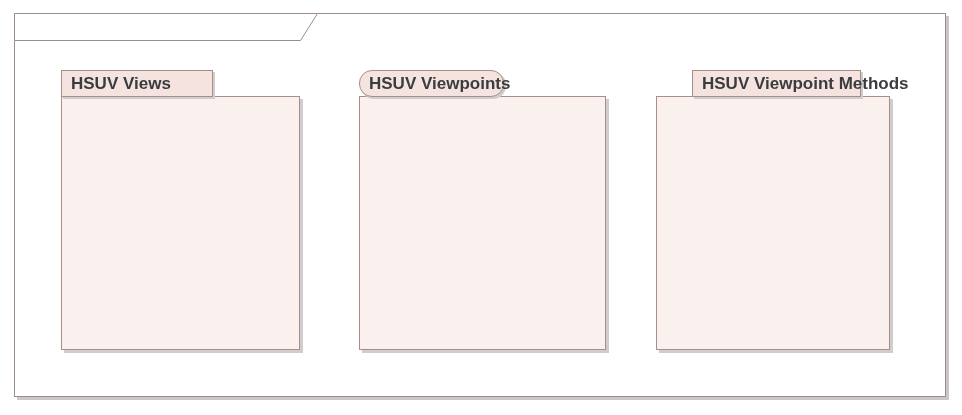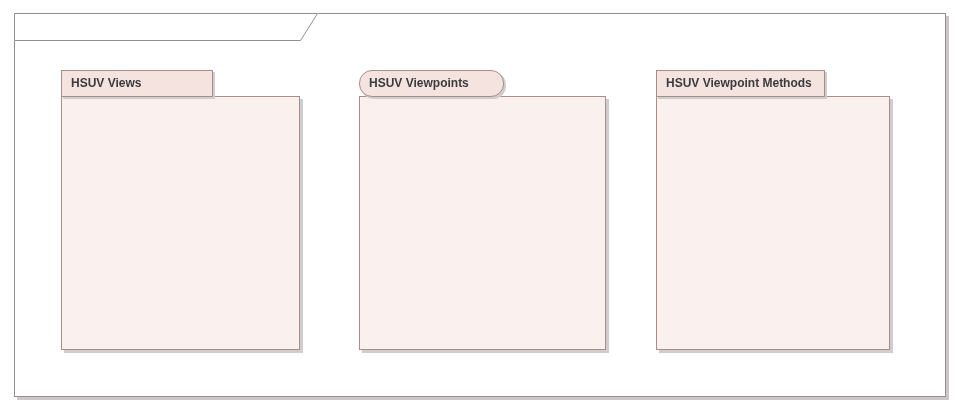--- a/index.html
+++ b/index.html
@@ -77,21 +77,21 @@
     box-shadow: 2px 2px 0 0 #cfcdcd;
     z-index: 2;
   }
   .package-tab-label {
     position: absolute;
     left: 9px;
     top: 0;
     height: 25px;
     line-height: 25px;
     white-space: nowrap;
-    font-size: 12px;
+    font-size: 17px;
     font-weight: bold;
     color: #3a3c40;
   }
   .package-body {
     position: absolute;
     left: 0;
     box-sizing: border-box;
     background: #faf0ee;
     border: 1px solid #a98d89;
     box-shadow: 3px 3px 0 0 #cfcdcd;
@@ -186,21 +186,21 @@
     <div class="element-name">Operational Viewpoint</div>
   </div>
 
   <div class="element-box viewpoint" style="left:39px; top:170px; width:166px; height:67px;">
     <div class="stereotype">«viewpoint»</div>
     <div class="element-name">Performance Viewpoint</div>
   </div>
 </div>
 
 <div class="package" style="left:656px; top:70px;">
-  <div class="package-tab" style="width:169px; height:27px;">
+  <div class="package-tab" style="width:169px; height:27px;margin-left:36px;">
     <div class="package-tab-label">HSUV Viewpoint Methods</div>
   </div>
   <div class="package-body" style="top:26px; width:234px; height:254px;"></div>
 
   <div class="element-box activity" style="left:39px; top:62px; width:166px; height:67px;">
     <div class="stereotype">«activity»</div>
     <div class="element-name">Requirements Query</div>
   </div>
 
   <div class="from-caption" style="left:34px; top:138px; width:176px;">(from HSUV Viewpoint Methods)</div>

